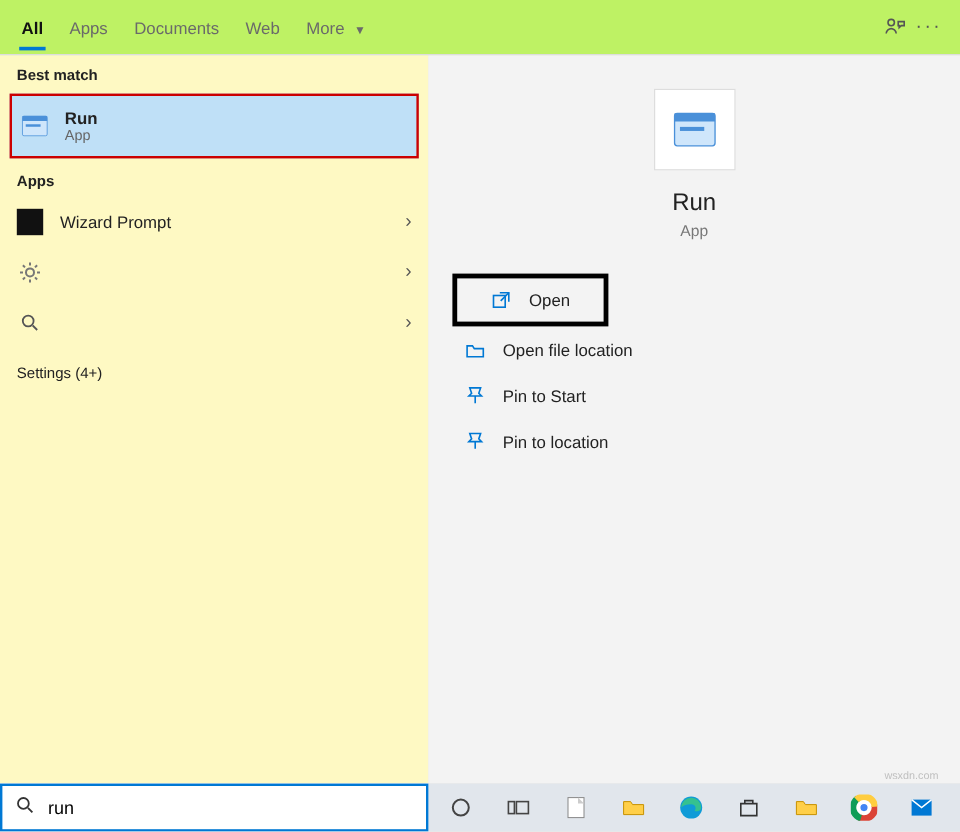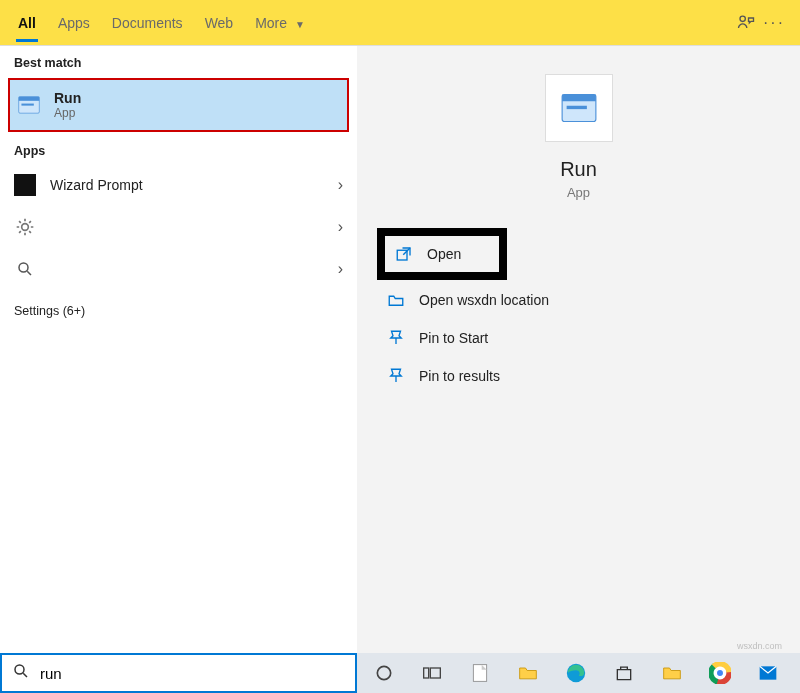--- a/index.html
+++ b/index.html
@@ -1,48 +1,48 @@
 <!DOCTYPE html>
 <html><head>
 <meta charset="utf-8">
 <style>
   * { box-sizing: border-box; margin: 0; padding: 0; font-family: "Segoe UI", Arial, sans-serif; }
   body { width: 800px; height: 693px; overflow: hidden; background: #e9e9e9; }
   .window { width: 800px; height: 693px; display: flex; flex-direction: column; background: #e9e9e9; }
-  .header { height: 46px; display: flex; align-items: center; padding: 0 12px 0 18px; background: #fde047; border-bottom: 1px solid #ddd; }
+  .header { height: 46px; display: flex; align-items: center; padding: 0 12px 0 18px; background: #bef264; border-bottom: 1px solid #ddd; }
   .tabs { display: flex; gap: 22px; align-items: center; }
   .tab { font-size: 14px; color: #6a6a6a; cursor: pointer; padding-bottom: 10px; padding-top: 10px; position: relative; }
   .tab.active { color: #111; font-weight: 600; }
   .tab.active::after { content: ""; position: absolute; left: -2px; right: -2px; bottom: -1px; height: 3px; background: #0078d4; }
   .tab .chev { margin-left: 4px; font-size: 10px; }
   .spacer { flex: 1; }
   .hicon { width: 28px; height: 28px; display:flex; align-items:center; justify-content:center; color:#555; cursor:pointer; }
   .hicon.dots { letter-spacing: 2px; }
   .body { flex: 1; display: flex; overflow: hidden; }
-  .left { width: 357px; background: #ffffff; display:flex; flex-direction:column; }
+  .left { width: 357px; background: #fef9c3; display:flex; flex-direction:column; }
   .section-label { font-size: 12.5px; font-weight: 600; color: #222; padding: 10px 14px 6px; }
   .result { display:flex; align-items:center; padding: 10px 14px; gap: 14px; cursor:pointer; position:relative; }
   .result .rarrow { margin-left:auto; color:#555; font-size:16px; }
   .result .ttl { font-size: 14px; color:#222; }
   .result .sub { font-size: 12px; color:#666; }
   .best { background: #bfe0f7; border: 2px solid #c00; margin: 2px 8px 2px 8px; padding: 10px 8px; }
   .best .icon-run { width:22px; height:22px; }
   .result .ricon { width:22px; height:22px; display:flex; align-items:center; justify-content:center; }
   .ricon.cmd { background:#111; }
   .ricon.amd svg { width:20px; height:20px; }
   .bold { font-weight:600; }
   .right { flex:1; background:#f3f3f3; padding: 18px 20px; overflow:auto; }
   .right-inner { background:#f3f3f3; display:flex; flex-direction:column; align-items:center; }
   .big-icon-frame { width:68px; height:68px; border:1px solid #ddd; background:#fff; display:flex; align-items:center; justify-content:center; margin-top:10px; }
   .big-icon-frame svg { width:36px; height:30px; }
   .right-title { font-size: 20px; color:#222; margin-top: 16px; }
   .right-sub { font-size: 13px; color:#777; margin-top: 4px; margin-bottom: 28px; }
   .actions { width:100%; display:flex; flex-direction:column; gap:2px; }
   .action { display:flex; align-items:center; gap:14px; padding: 9px 10px; font-size:14px; color:#222; cursor:pointer; }
-  .action.highlight { border: 8px solid #000000; width: 130px; }
+  .action.highlight { border: 4px solid #000000; width: 130px; justify-content: center; }
   .action .aicon { width:18px; height:18px; color:#0078d4; display:flex; align-items:center; justify-content:center; }
   .bottom { height: 40px; display:flex; align-items:stretch; background:#e1e6ec; }
   .search-wrap { width: 357px; border: 2px solid #0078d4; background:#fff; display:flex; align-items:center; padding: 0 10px; gap:10px; }
   .search-wrap .sicon { color:#555; }
   .search-input { border:none; outline:none; font-size:15px; flex:1; caret-color:#000; }
   .taskbar { flex:1; display:flex; align-items:center; gap: 22px; padding: 0 14px; }
   .tbicon { width:26px; height:26px; display:flex; align-items:center; justify-content:center; cursor:pointer; }
   .watermark { position:absolute; right:18px; bottom:42px; font-size:9px; color:#bfbfbf; }
   .rel { position:relative; }
 </style>
@@ -113,21 +113,21 @@
       <div class="result">
         <div class="ricon">
           <svg width="18" height="18" viewBox="0 0 24 24" fill="none" stroke="#555" stroke-width="2">
               <circle cx="10" cy="10" r="6"></circle>
               <path d="M20 20l-5-5"></path>
             </svg>
         </div>
         <div class="rarrow">›</div>
       </div>
 
-      <div class="section-label" style="font-weight:400; padding-top:14px;">Settings (6+)</div>
+      <div class="section-label" style="font-weight:400; padding-top:14px;">Settings (4+)</div>
     </div>
 
     <div class="right">
       <div class="right-inner">
         <div class="big-icon-frame">
           <svg viewBox="0 0 32 26">
               <rect x="1" y="1" width="30" height="24" rx="2" fill="#cfe6fb" stroke="#4a90d9" stroke-width="1"></rect>
               <rect x="1" y="1" width="30" height="6" fill="#4a90d9"></rect>
               <rect x="5" y="11" width="18" height="3" fill="#4a90d9"></rect>
             </svg>
@@ -145,39 +145,39 @@
                 </svg>
             </div>
             <span>Open</span>
           </div>
           <div class="action">
             <div class="aicon">
               <svg viewBox="0 0 24 24" fill="none" stroke="currentColor" stroke-width="1.8">
                   <path d="M3 7h6l2 3h10v9H3z"></path>
                 </svg>
             </div>
-            <span>Open wsxdn location</span>
+            <span>Open file location</span>
           </div>
           <div class="action">
             <div class="aicon">
               <svg viewBox="0 0 24 24" fill="none" stroke="currentColor" stroke-width="1.8">
                   <path d="M6 3h12l-2 6 3 3H5l3-3z"></path>
                   <path d="M12 12v8"></path>
                 </svg>
             </div>
             <span>Pin to Start</span>
           </div>
           <div class="action">
             <div class="aicon">
               <svg viewBox="0 0 24 24" fill="none" stroke="currentColor" stroke-width="1.8">
                   <path d="M6 3h12l-2 6 3 3H5l3-3z"></path>
                   <path d="M12 12v8"></path>
                 </svg>
             </div>
-            <span>Pin to results</span>
+            <span>Pin to location</span>
           </div>
         </div>
       </div>
     </div>
   </div>
 
   <div class="bottom">
     <div class="search-wrap">
       <span class="sicon">
         <svg width="18" height="18" viewBox="0 0 24 24" fill="none" stroke="#333" stroke-width="2">

